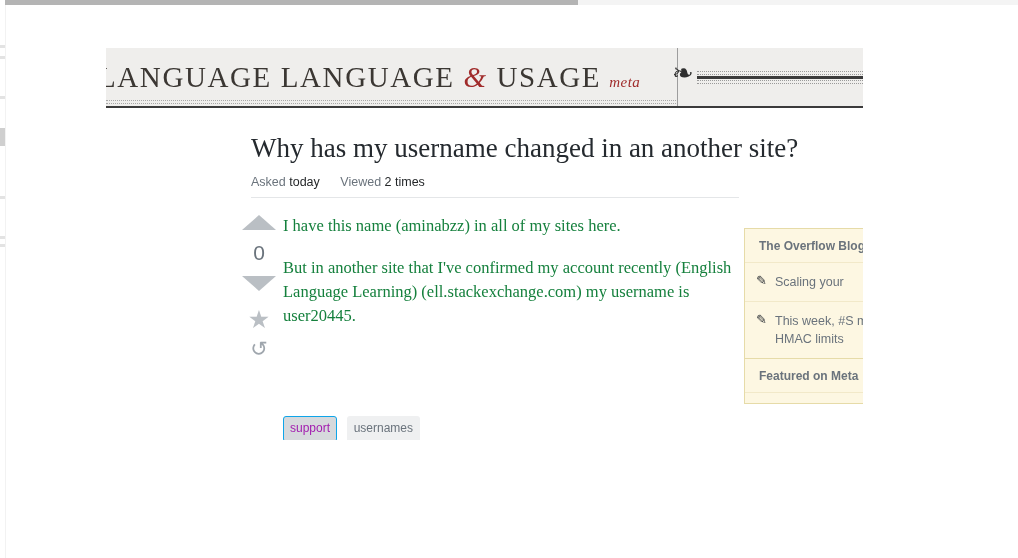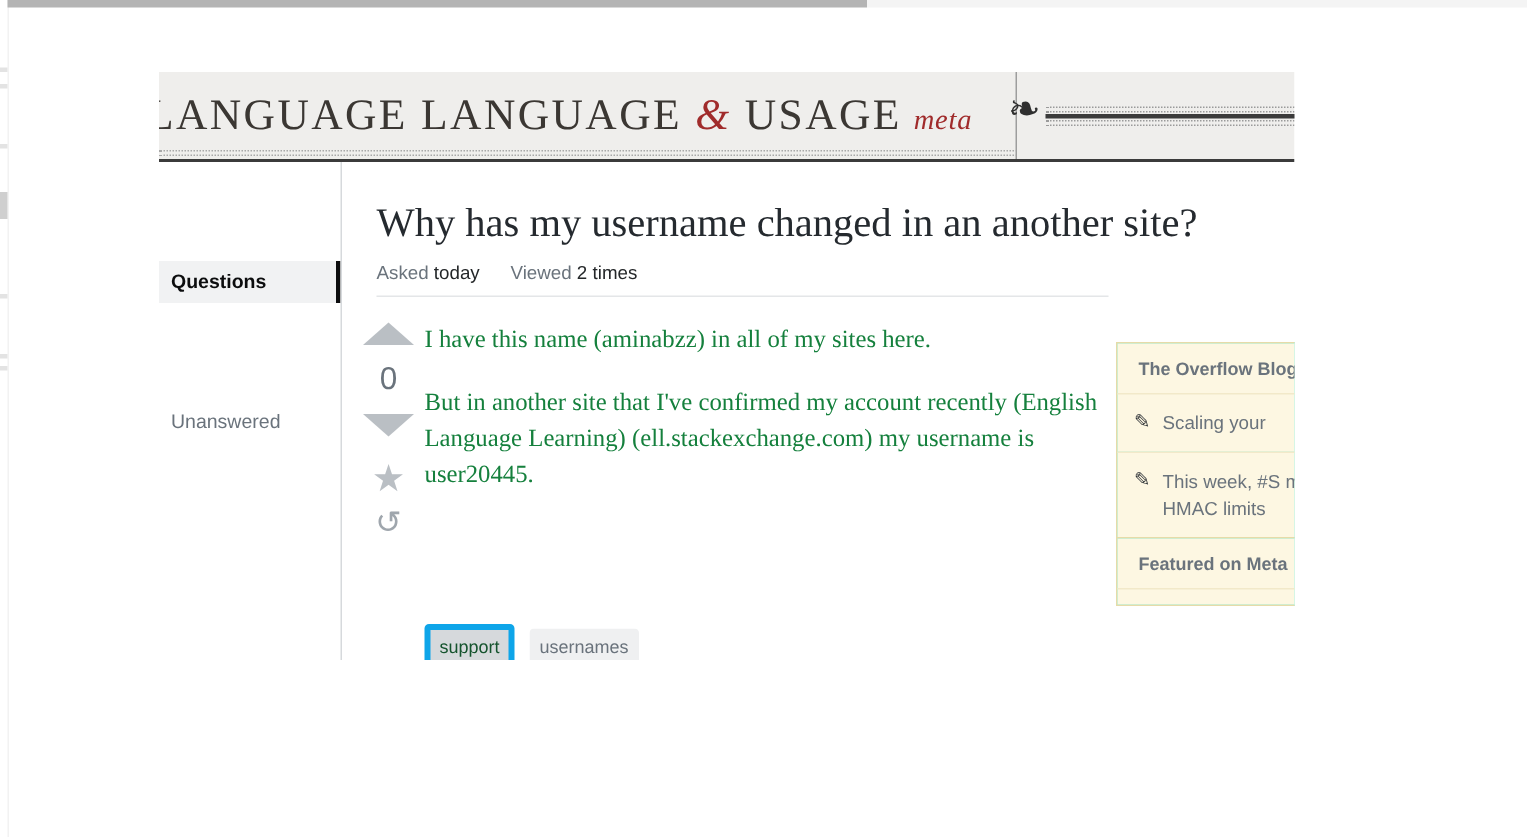--- a/index.html
+++ b/index.html
@@ -86,21 +86,21 @@
     letter-spacing: 1.6px;
     color: #3b3733;
     white-space: nowrap;
   }
   #site-logo-amp {
     color: #a02b2b;
     font-style: italic;
     font-family: "Liberation Serif", "DejaVu Serif", serif;
   }
   #site-logo-meta {
-    font-size: 19px;
+    font-size: 15px;
     font-style: italic;
     color: #a02b2b;
     letter-spacing: 0.5px;
     margin-left: 8px;
   }
 
   
   #header-ornament {
     position: absolute;
     left: 566px;
@@ -305,22 +305,22 @@
     color: #39739d;
     border-radius: 3px;
     border: 1px solid transparent;
   }
   .tag.plain {
     background: #eff0f1;
     color: #6a737c;
   }
   .tag.hovered {
     background: #d6d9dc;
-    color: #14532d;
-    border: 4px solid #0ea5e9;
+    color: #a21caf;
+    border: 1px solid #0ea5e9;
     text-align: center;
   }
 
   
   #right-sidebar {
     position: absolute;
     left: 638px;
     top: 120px;
     width: 135px;
   }
@@ -403,29 +403,20 @@
         <div class="rule-dot-top"></div>
         <div class="rule-solid"></div>
         <div class="rule-dot-bot"></div>
       </div>
     </div>
 
   </div>
 
   <div id="content-row">
 
-    <nav id="left-nav">
-      <div class="nav-item selected" id="nav-questions">
-        <span>Questions</span>
-      </div>
-
-      <div class="nav-item" id="nav-unanswered">
-        <span>Unanswered</span>
-      </div>
-    </nav>
 
     <main id="main-col">
 
       <div id="question-header">
         <h1 id="question-title">Why has my username changed in an another site?</h1>
         <div id="question-stats">
           <span class="stat">
             <span>Asked</span>
             <span class="stat-val">today</span>
           </span>

